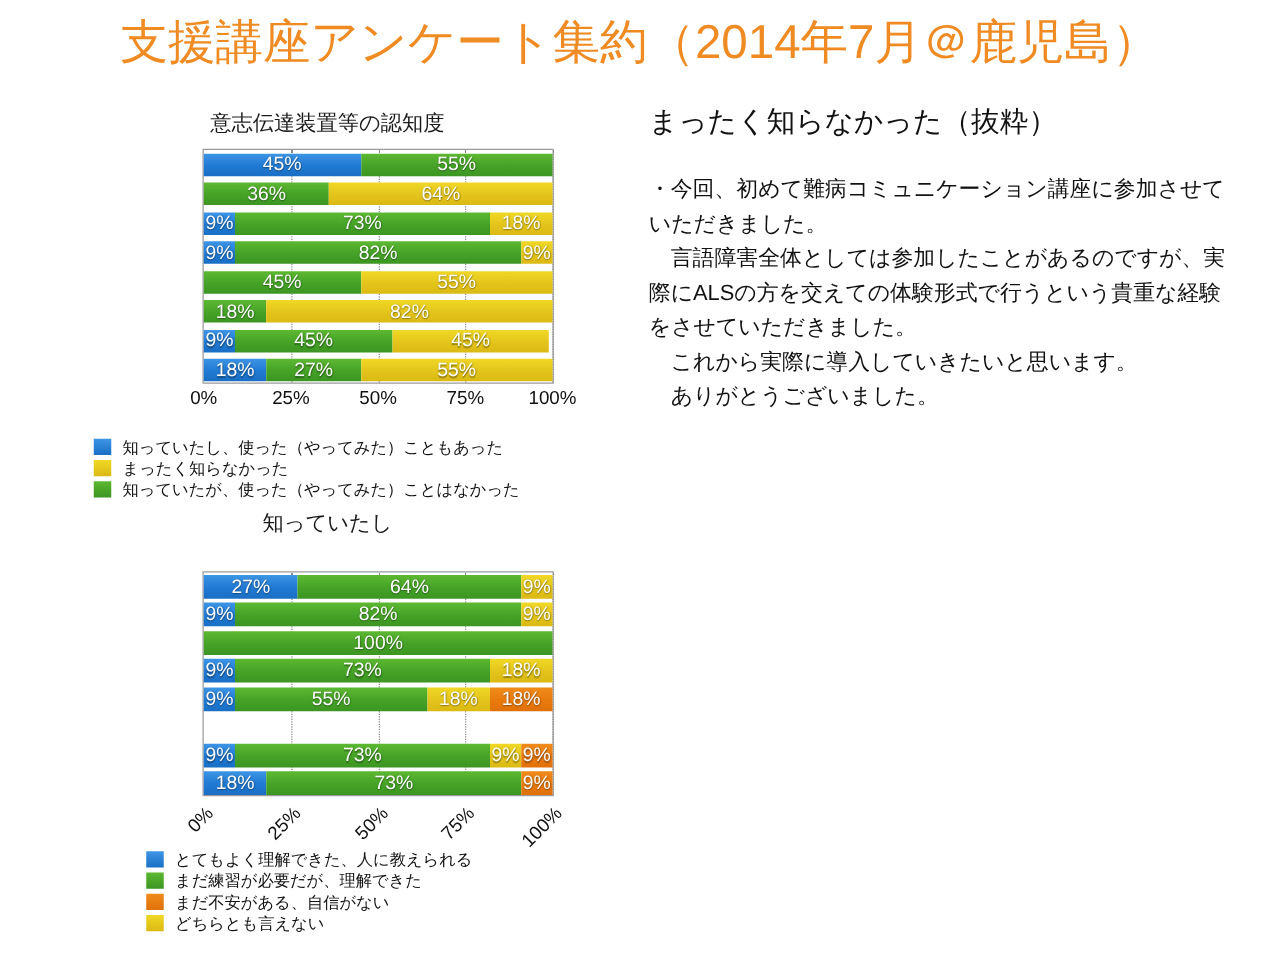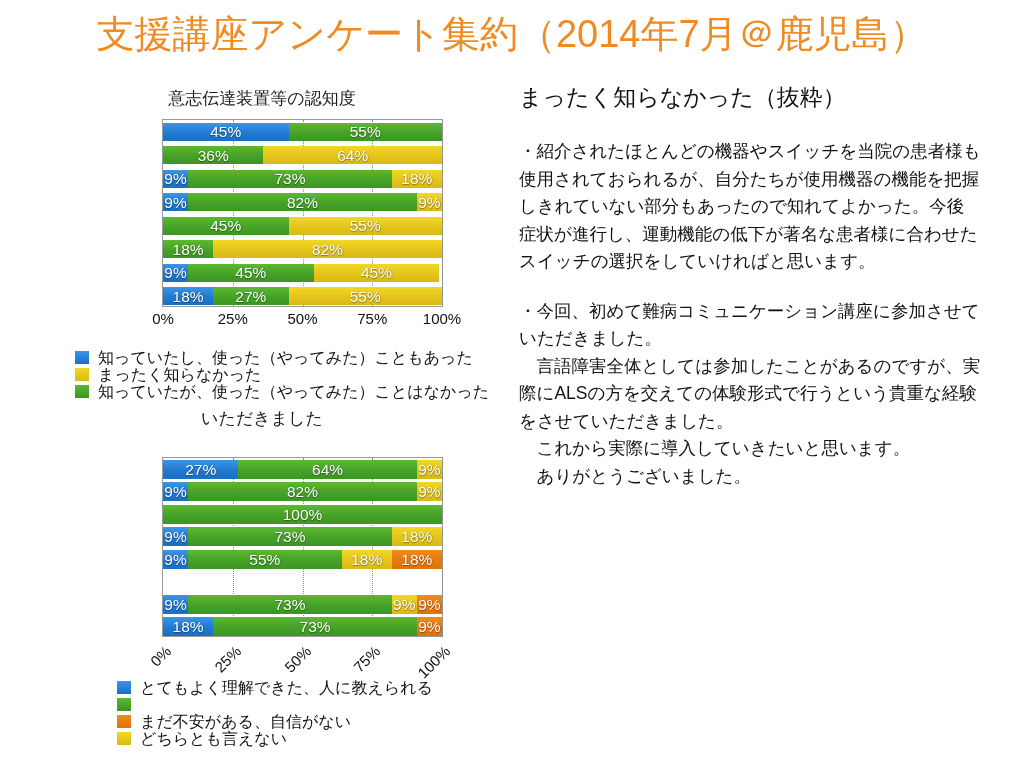--- a/index.html
+++ b/index.html
@@ -84,21 +84,21 @@
     width:14px;height:13px;margin-top:2px;margin-right:9px;
     flex:0 0 auto;
     border:0;
   }
   .sw-blue{background:linear-gradient(to bottom,#3d95e6,#1a6fc4);}
   .sw-green{background:linear-gradient(to bottom,#5db831,#3c9522);}
   .sw-yellow{background:linear-gradient(to bottom,#f0d825,#dbb914);}
   .sw-orange{background:linear-gradient(to bottom,#f08b1b,#e0710a);}
   .sw-red{background:linear-gradient(to bottom,#ef4a18,#d9360a);}
   .legend-label{
-    font-size:16px;line-height:17px;color:#111;white-space:nowrap;
+    font-size:13px;line-height:17px;color:#111;white-space:nowrap;
   }
 
   
   #right-col{
     position:absolute;left:519px;top:82px;width:495px;
   }
   #comments-heading{
     font-size:23px;line-height:30px;color:#111;margin:0 0 26px 0;
     white-space:nowrap;
   }
@@ -221,21 +221,21 @@
         <span class="legend-swatch sw-yellow"></span>
         <span class="legend-label">まったく知らなかった</span>
       </div>
       <div class="legend-item">
         <span class="legend-swatch sw-green"></span>
         <span class="legend-label">知っていたが、使った（やってみた）ことはなかった</span>
       </div>
     </div>
 
   <div class="chart" id="chart-understanding" style="left:0px;top:408px;width:500px;height:260px;">
-    <div class="chart-title">いただきました</div>
+    <div class="chart-title">知っていたし</div>
     <div class="cat-labels" id="cats-2"></div>
     <div class="plot" id="plot-2" style="left: 162px; top: 49px; width: 281px; height: 180px;">
         <div class="gridline" style="left: 69.75px;"></div>
         <div class="gridline" style="left: 139.5px;"></div>
         <div class="gridline" style="left: 209.25px;"></div>
         <div class="gridline" style="left: 279px;"></div>
         <div class="row" style="top: 1.75px; height: 19px;">
           <div class="seg c-blue" style="width: 75.33px;">
             <span>27%</span>
           </div>
@@ -323,39 +323,35 @@
       </div>
   </div>
 
   <div class="legend" id="legend-2" style="left:117px;top:679px;">
       <div class="legend-item">
         <span class="legend-swatch sw-blue"></span>
         <span class="legend-label">とてもよく理解できた、人に教えられる</span>
       </div>
       <div class="legend-item">
         <span class="legend-swatch sw-green"></span>
+        <span class="legend-label">まだ練習が必要だが、理解できた</span>
       </div>
       <div class="legend-item">
         <span class="legend-swatch sw-orange"></span>
         <span class="legend-label">まだ不安がある、自信がない</span>
       </div>
       <div class="legend-item">
         <span class="legend-swatch sw-yellow"></span>
         <span class="legend-label">どちらとも言えない</span>
       </div>
     </div>
 
   <div id="right-col">
     <div id="comments-heading">まったく知らなかった（抜粋）</div>
     <div id="comments-list">
-        <p class="comment">・紹介されたほとんどの機器やスイッチを当院の患者様も
-使用されておられるが、自分たちが使用機器の機能を把握
-しきれていない部分もあったので知れてよかった。今後
-症状が進行し、運動機能の低下が著名な患者様に合わせた
-スイッチの選択をしていければと思います。</p>
         <p class="comment">・今回、初めて難病コミュニケーション講座に参加させて
 いただきました。
 　言語障害全体としては参加したことがあるのですが、実
 際にALSの方を交えての体験形式で行うという貴重な経験
 をさせていただきました。
 　これから実際に導入していきたいと思います。
 　ありがとうございました。</p>
       </div>
   </div>
 

